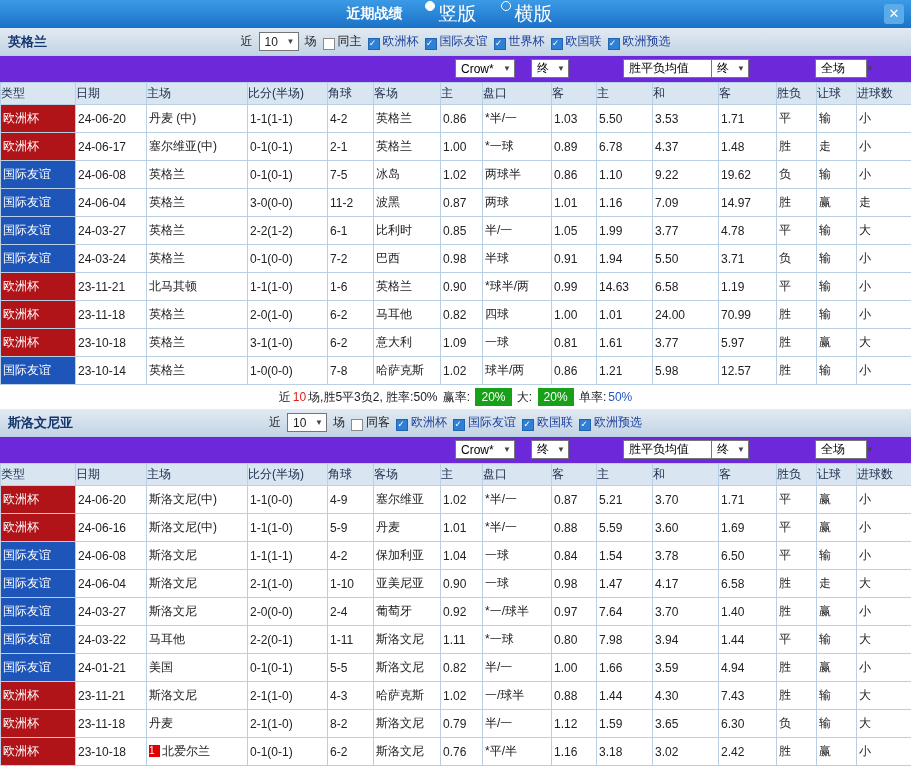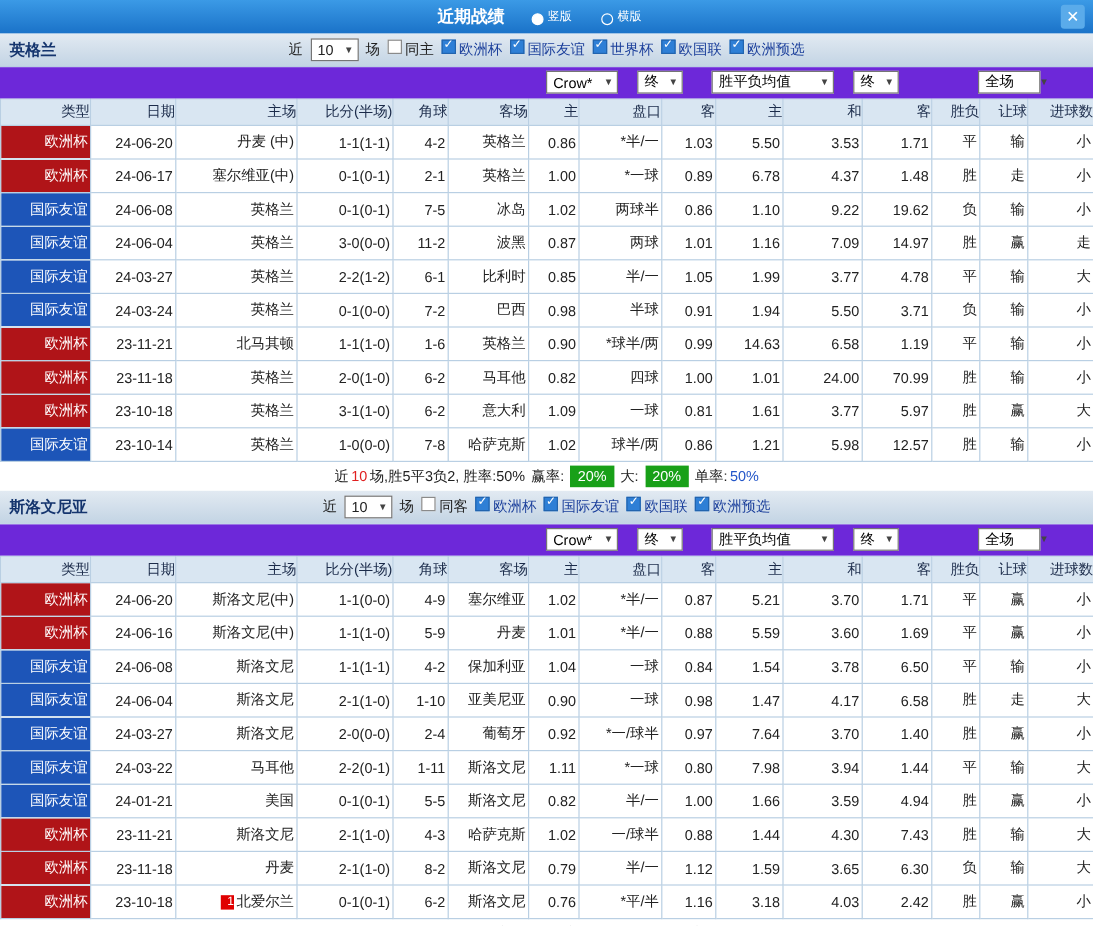--- a/index.html
+++ b/index.html
@@ -2,52 +2,52 @@
 <html style="--titlebar_top: #3b9ae6; --titlebar_bottom: #1a72c8; --close_bg: #5aabea; --band_top: #e2eaf2; --band_bottom: #c3d4e4; --header_bg: #d9e6f2; --grid_border: #b9cfe3; --type_euro: #b01418; --type_friendly: #1d55b8; --team_green: #009933; --team_red: #e02020; --accent_red: #e02020; --accent_green: #089a30; --accent_orange: #e07818; --accent_blue: #2356c8; --badge_green: #18a018; --navy_text: #15356e; --league_label: #1b3f9b;"><head>
 <meta charset="utf-8">
 <style>
   html,body{margin:0;padding:0;background:#fff;}
   body{font-family:"Liberation Sans","DejaVu Sans",sans-serif;}
   .app{width:911px;background:#fff;}
 
   .titlebar{height:28px;background:linear-gradient(var(--titlebar_top),var(--titlebar_bottom));
     position:relative;display:flex;align-items:center;justify-content:center;color:#fff;gap:12px;}
   .title{font-size:14px;font-weight:bold;margin-right:10px;}
-  .radio-opt{display:inline-flex;align-items:flex-end;margin-right:12px;font-size:10px;cursor:pointer;}
+  .radio-opt{display:inline-flex;align-items:flex-start;margin-right:12px;font-size:19px;cursor:pointer;}
   .radio{width:10px;height:10px;border:1px solid #fff;border-radius:50%;margin-right:4px;display:inline-block;box-sizing:border-box;}
   .radio.checked{background:#fff;}
   .close{position:absolute;right:7px;top:4px;width:20px;height:20px;background:var(--close_bg);
     color:#fff;font-size:13px;line-height:20px;text-align:center;border-radius:3px;cursor:pointer;}
 
   .band{height:27px;background:linear-gradient(var(--band_top),var(--band_bottom));
     position:relative;display:flex;align-items:center;border-bottom:1px solid var(--grid_border);}
   .team{position:absolute;left:8px;font-size:13px;font-weight:bold;color:var(--navy_text);}
   .filters{margin:0 auto;display:flex;align-items:center;font-size:12px;color:#222;}
   .filters>*{margin:0 3px;}
-  .cbwrap{display:inline-flex;align-items:flex-start;cursor:pointer;}
+  .cbwrap{display:inline-flex;align-items:flex-end;cursor:pointer;font-family:Liberation Mono, monospace;}
   .cb{width:12px;height:12px;border:1px solid #8a8a8a;background:#fff;display:inline-block;
     margin-right:3px;position:relative;box-sizing:border-box;}
   .cb.on{background:#2e7fd6;border-color:#2264ae;}
   .cb.on::after{content:"✓";position:absolute;left:1px;top:-2px;font-size:10px;color:#fff;}
   .lglab{color:var(--league_label);}
 
   .fsel{display:inline-flex;align-items:center;justify-content:space-between;border:1px solid #757575;
     background:#fff;height:19px;padding:0 3px 0 5px;font-size:12px;box-sizing:border-box;cursor:pointer;white-space:nowrap;}
   .arrow{font-size:8px;color:#444;margin-left:4px;}
   .count-sel{width:40px;}
 
   .selects-row{position:relative;height:26px;background:#6d28d9;padding-left:24px;}
   .selects-row .fsel{position:absolute;top:3px;}
   .s1{left:455px;width:60px;}
   .s2{left:531px;width:38px;}
-  .s3{left:593px;width:102px;}
+  .s3{left:623px;width:102px;}
   .s4{left:711px;width:38px;}
   .s5{left:815px;width:52px;gap:17px;}
 
-  table.grid{border-collapse:collapse;table-layout:fixed;width:911px;font-size:12px;text-align:right;}
+  table.grid{border-collapse:collapse;table-layout:fixed;width:911px;font-size:12px;text-align:left;}
   .grid th{background:var(--header_bg);border:1px solid var(--grid_border);height:21px;font-weight:400;color:#1b2b4a;padding:0;}
   .grid td{border:1px solid var(--grid_border);height:27px;padding:0 2px;color:#222;overflow:hidden;white-space:nowrap;}
   .t-euro{background:var(--type_euro);color:#fff !important;}
   .t-fri{background:var(--type_friendly);color:#fff !important;}
   .c-red{color:var(--accent_red);}
   .c-green{color:var(--accent_green);}
   .c-orange{color:var(--accent_orange);}
   .c-blue{color:var(--accent_blue);}
   .c-dark{color:#222;}
   .badge1{display:inline-block;background:#e00000;color:#fff;font-size:10px;min-width:11px;height:12px;
@@ -592,21 +592,21 @@
               <td class="t-euro">欧洲杯</td>
               <td>23-10-18</td>
               <td><span class="badge1">1</span><span>北爱尔兰</span></td>
               <td>0-1(0-1)</td>
               <td>6-2</td>
               <td class="c-red">斯洛文尼</td>
               <td>0.76</td>
               <td class="c-red">*平/半</td>
               <td>1.16</td>
               <td>3.18</td>
-              <td class="c-blue">4.03</td>
+              <td class="c-blue">3.02</td>
               <td>2.42</td>
               <td class="c-red">胜</td>
               <td class="c-red">赢</td>
               <td class="c-green">小</td>
             </tr>
           </tbody>
         </table>
         <div class="summary"><span>近</span><span class="c-red">10</span><span>场,胜5平4负1, 胜率:50%</span><span> 赢率:</span><span class="c-red">50%</span><span> 大:</span><span class="c-red">40%</span><span> 单率:</span><span class="c-blue">50%</span></div>
       </div>
     </div>

